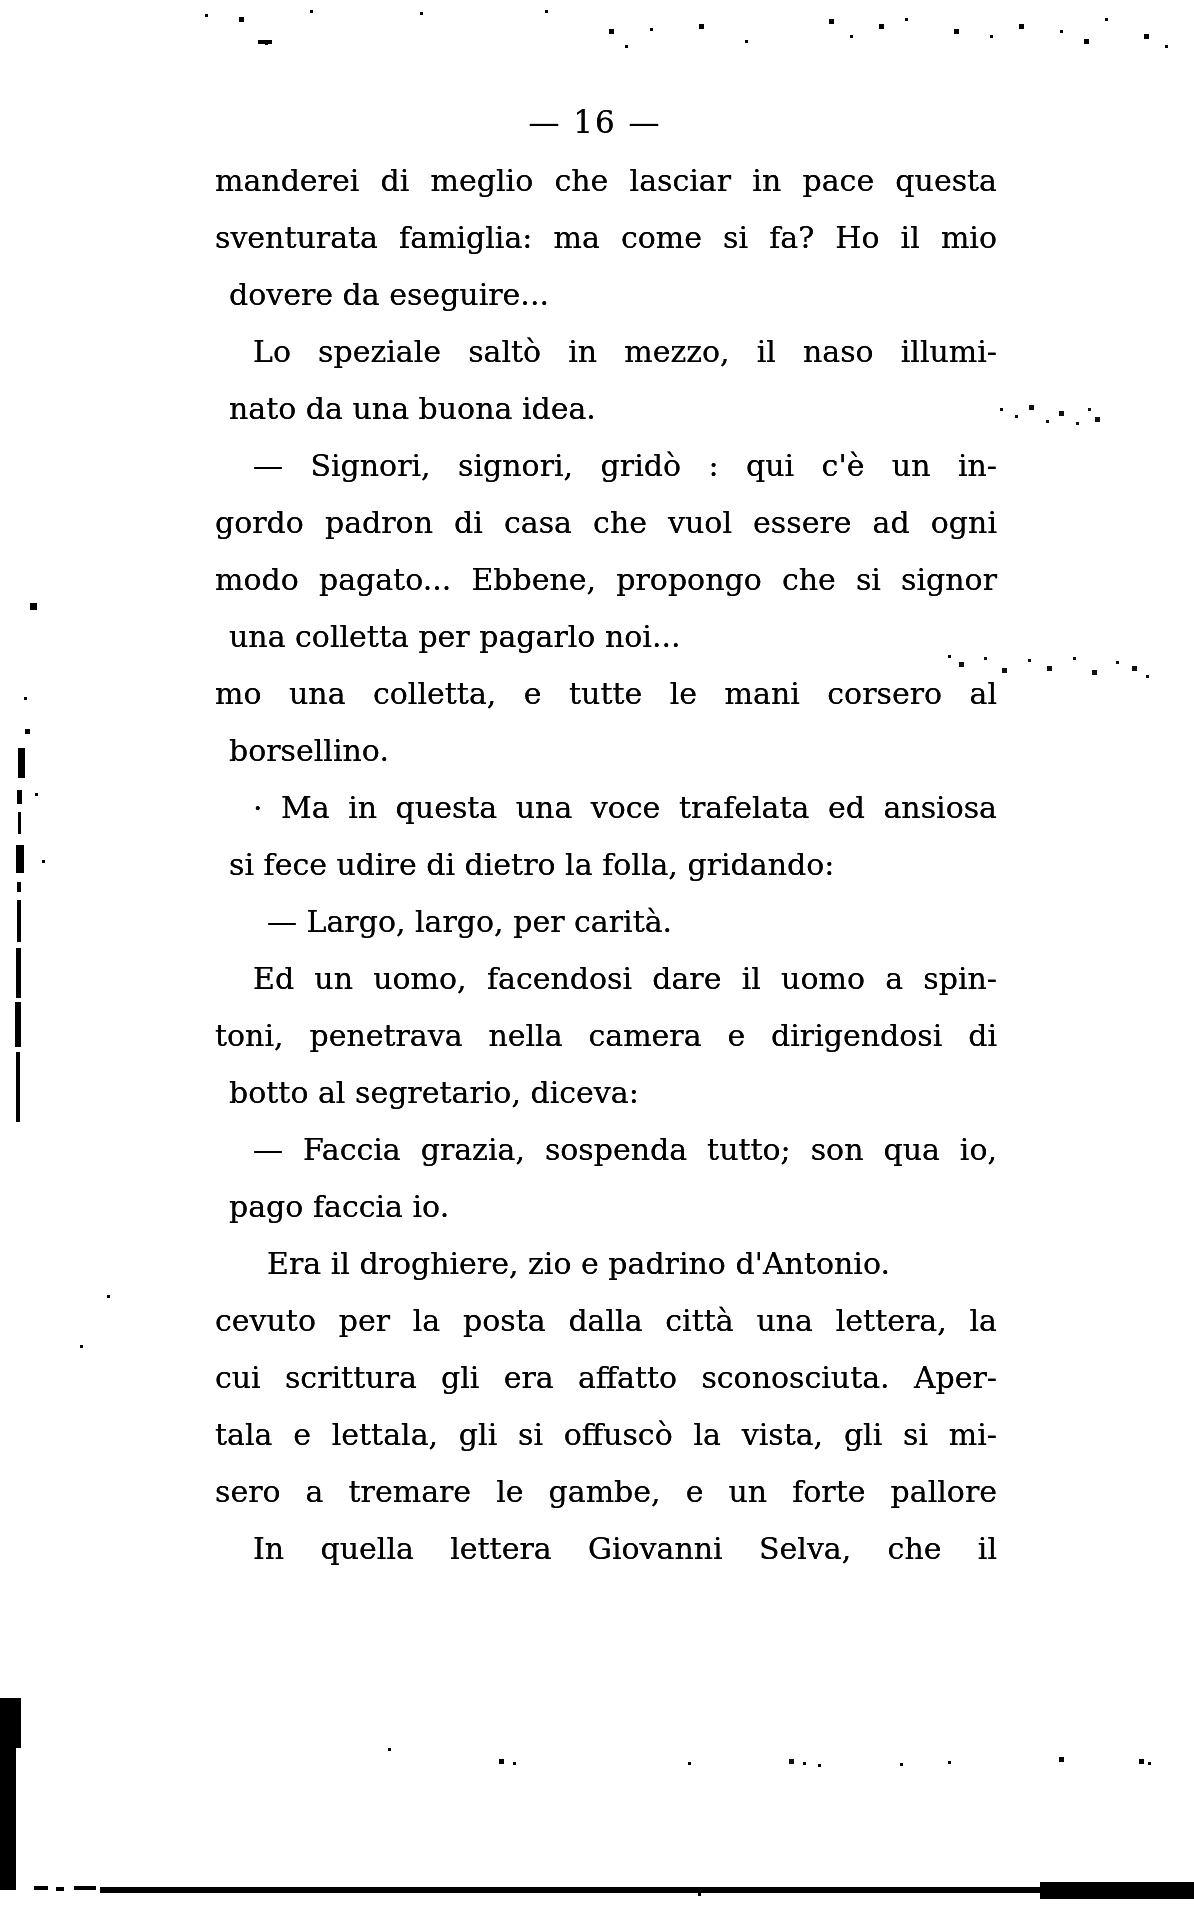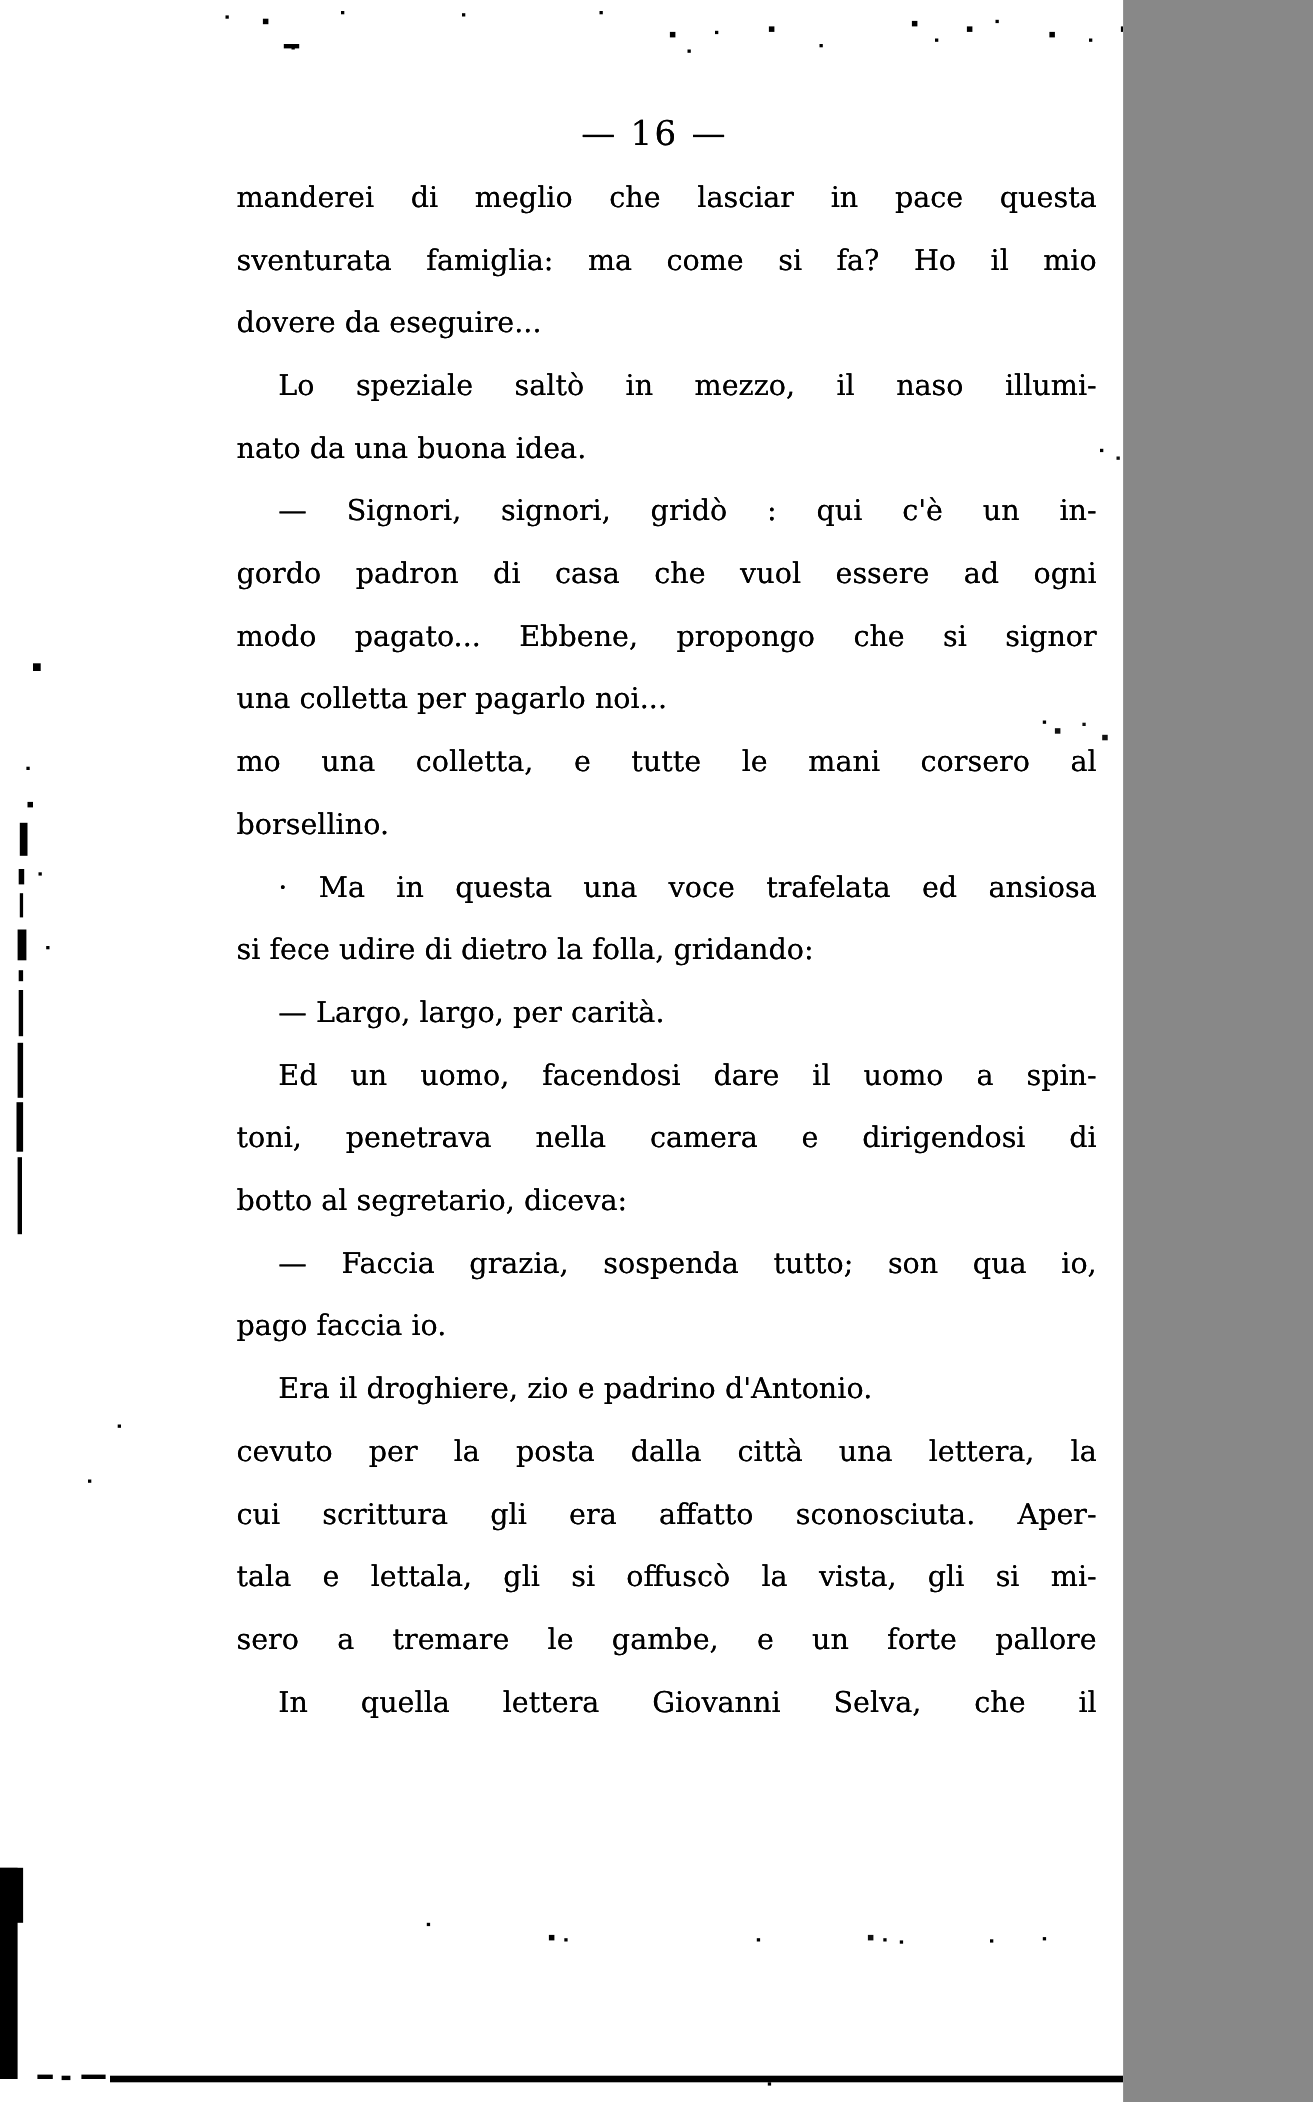--- a/index.html
+++ b/index.html
@@ -1,44 +1,44 @@
 <!DOCTYPE html>
 <html><head>
 <meta charset="utf-8">
 <style>
   html,body{margin:0;padding:0;background:#888;}
   .sheet{
     position:relative;
-    width:1021px;height:1911px;
+    width:1194px;height:1911px;
     background:#ffffff;
     overflow:hidden;
     font-family:"DejaVu Serif","Liberation Serif",serif;
     color:#000;
   }
   .page-number{
     position:absolute;
     top:104px;left:215px;width:760px;
     text-align:center;
     font-size:31px;
     letter-spacing:2px;
     text-shadow:0 0 .5px rgba(0,0,0,.9);
   }
   .text-block{
     position:absolute;
     top:152px;left:215px;width:782px;
   }
   .line{
-    font-size:26px;
+    font-size:30px;
     line-height:57px;
     text-align:justify;
     text-align-last:justify;
     white-space:normal;
     text-shadow:0 0 .5px rgba(0,0,0,.9);
   }
-  .line.short{text-align-last:left;}
+  .line.short{text-align-last:left;margin-left:14px;}
   .line.indent{text-indent:38px;}
   
   .dot{position:absolute;width:3px;height:3px;background:#000;}
   .speckles-top{left:205px;top:14px;
     box-shadow:35px 4px 0 1px #000, 60px 28px 0 #000, 105px -4px 0 #000,
     215px -2px 0 #000, 340px -4px 0 #000, 405px 16px 0 1px #000, 420px 31px 0 #000,
     445px 14px 0 #000, 495px 11px 0 1px #000, 540px 26px 0 #000,
     625px 6px 0 1px #000, 645px 21px 0 #000, 675px 11px 0 1px #000,
     700px 4px 0 #000, 750px 16px 0 1px #000, 785px 21px 0 #000,
     815px 11px 0 1px #000, 855px 16px 0 #000, 880px 26px 0 1px #000,

